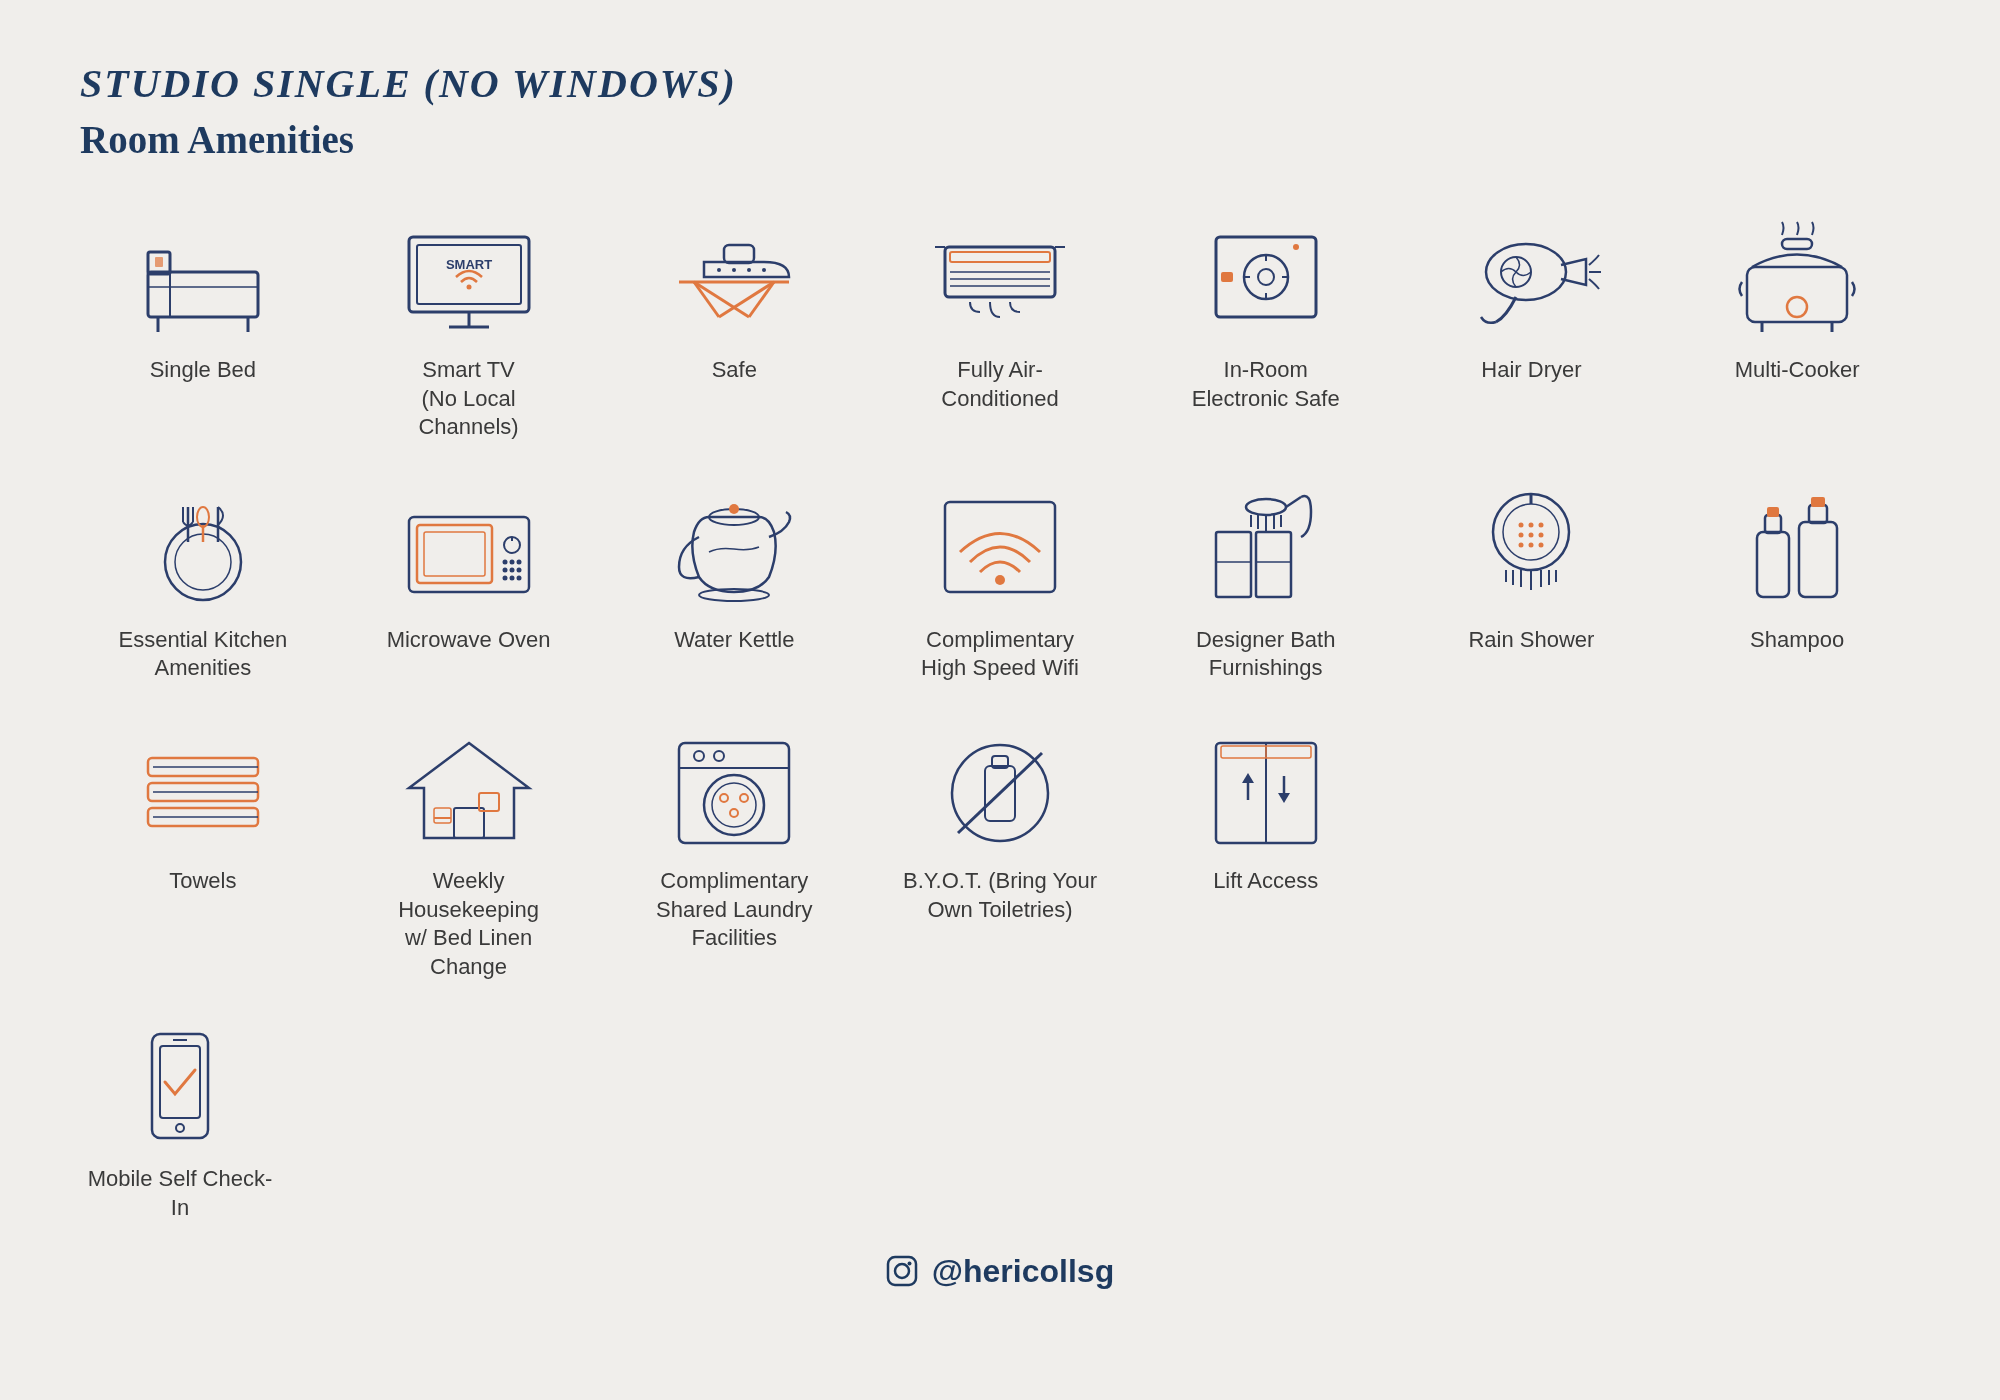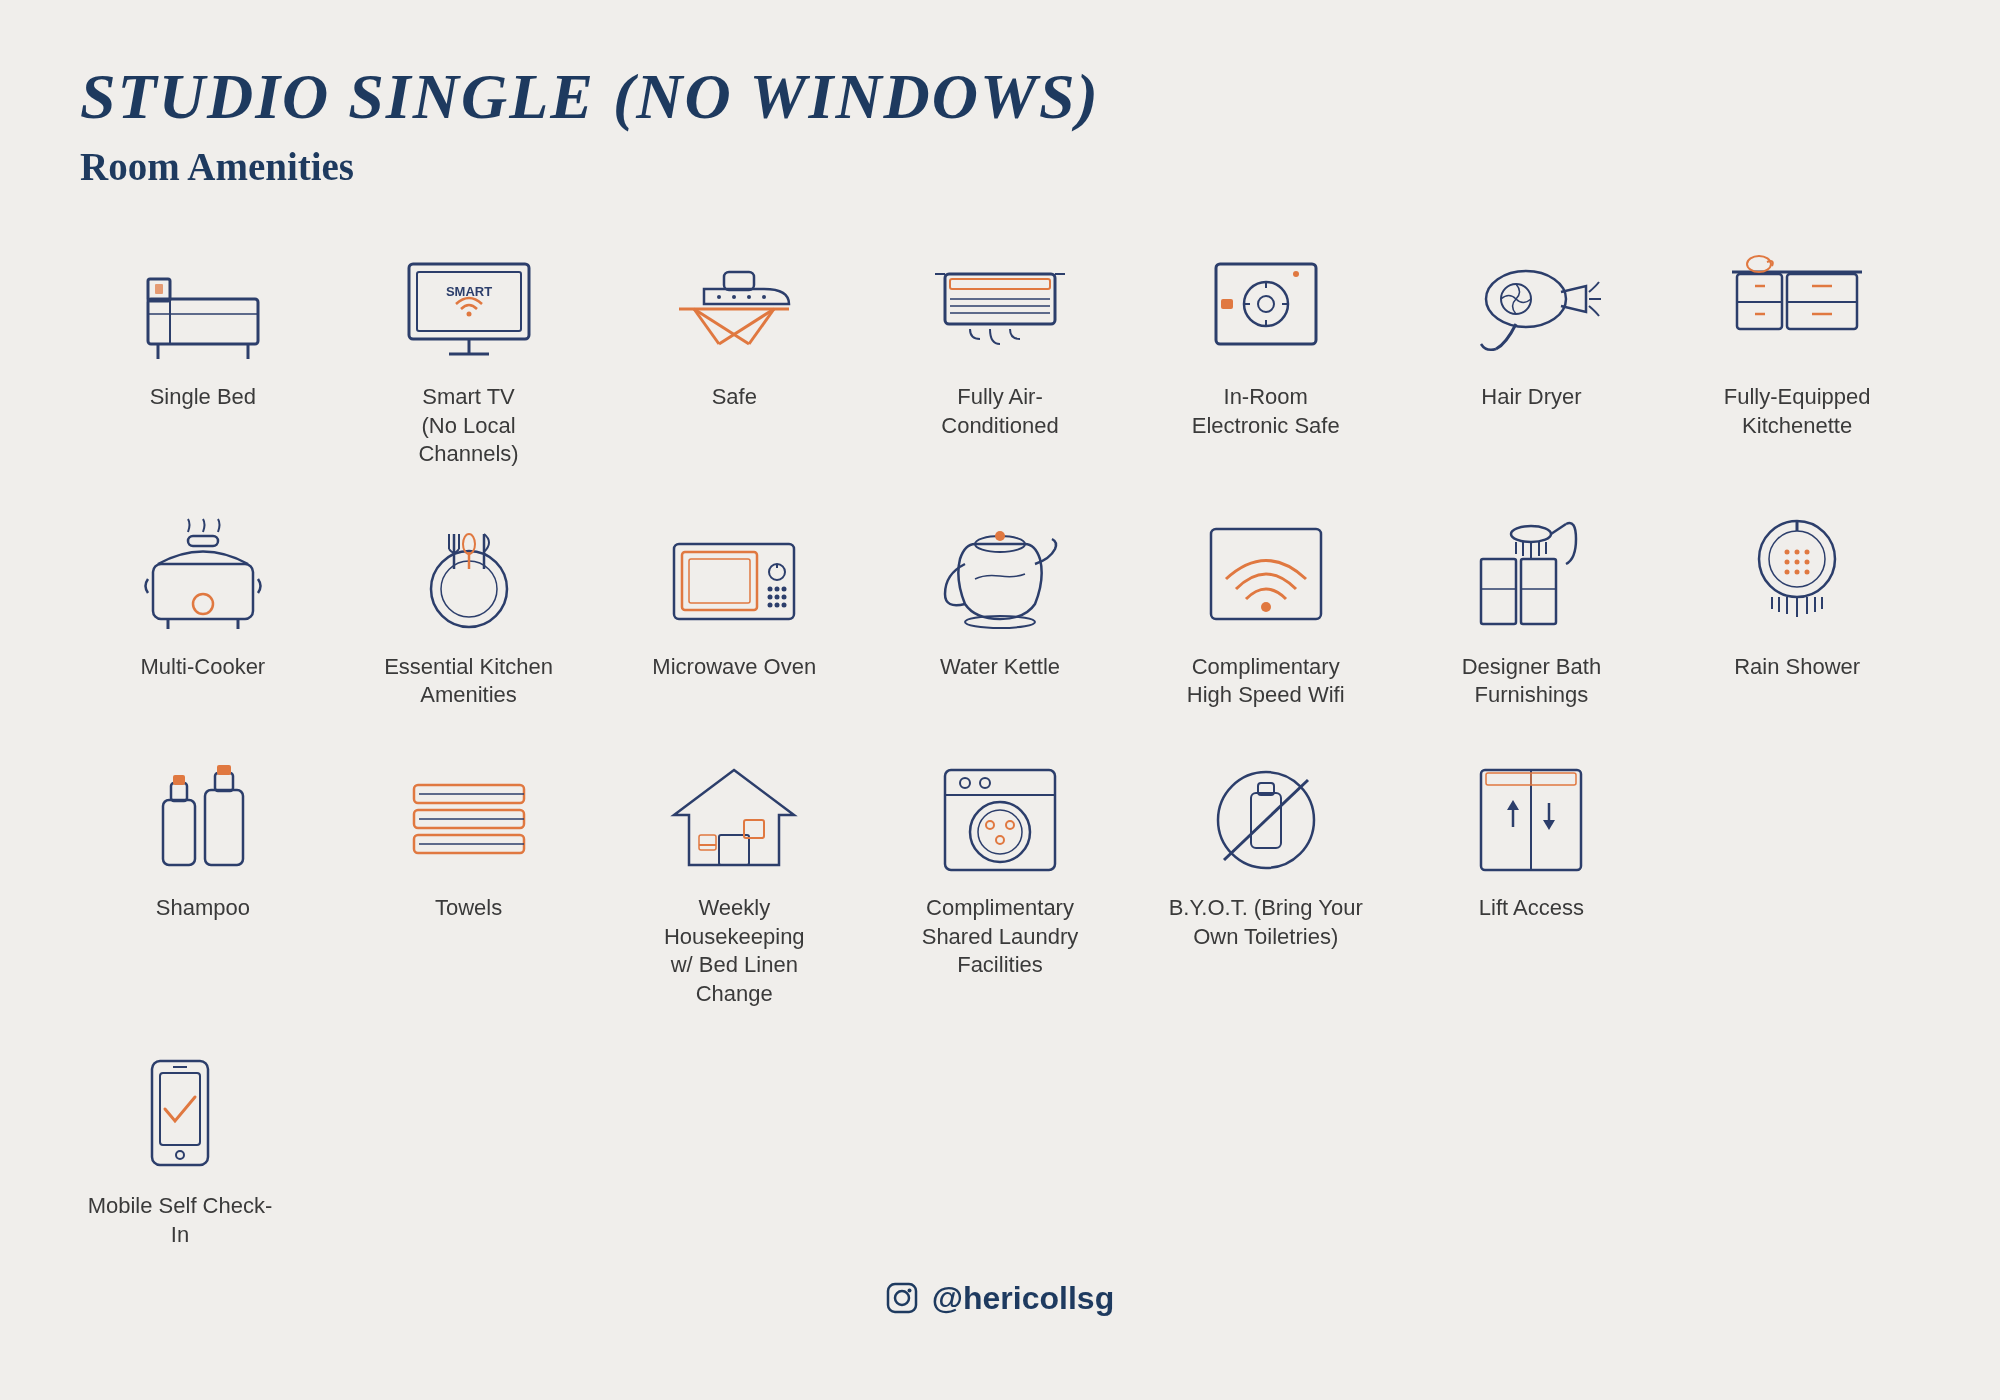--- a/index.html
+++ b/index.html
@@ -4,21 +4,21 @@
   <style>
     * { box-sizing: border-box; margin: 0; padding: 0; }
     body {
       background-color: #f0eeeb;
       font-family: 'Georgia', serif;
       width: 2000px;
       min-height: 1400px;
       padding: 60px 80px;
     }
     .page-title {
-      font-size: 64px;
+      font-size: 40px;
       font-style: italic;
       font-weight: bold;
       color: #1e3a5f;
       letter-spacing: 2px;
       margin-bottom: 10px;
     }
     .page-subtitle {
       font-size: 39px;
       font-weight: bold;
       color: #1e3a5f;
@@ -210,44 +210,20 @@
         <path d="M40 55 Q48 48 55 55" stroke="#2c3e6b" stroke-width="1.5" fill="none"></path>
 
         <path d="M128 48 Q135 42 138 38" stroke="#2c3e6b" stroke-width="2" fill="none"></path>
         <path d="M128 55 Q136 55 140 55" stroke="#2c3e6b" stroke-width="2" fill="none"></path>
         <path d="M128 62 Q135 68 138 72" stroke="#2c3e6b" stroke-width="2" fill="none"></path>
       </svg>
     </div>
     <div class="amenity-label">Hair Dryer</div>
   </div>
 
-  <div class="amenity-item">
-    <div class="amenity-icon">
-      <svg viewBox="0 0 140 120" fill="none" xmlns="http://www.w3.org/2000/svg">
-
-        <rect x="10" y="30" width="45" height="55" rx="3" stroke="#2c3e6b" stroke-width="2.5" fill="none"></rect>
-
-        <rect x="60" y="30" width="70" height="55" rx="3" stroke="#2c3e6b" stroke-width="2.5" fill="none"></rect>
-
-        <line x1="10" y1="58" x2="55" y2="58" stroke="#2c3e6b" stroke-width="2"></line>
-        <line x1="60" y1="58" x2="130" y2="58" stroke="#2c3e6b" stroke-width="2"></line>
-
-        <line x1="28" y1="42" x2="38" y2="42" stroke="#e07840" stroke-width="2.5"></line>
-        <line x1="28" y1="70" x2="38" y2="70" stroke="#e07840" stroke-width="2.5"></line>
-        <line x1="85" y1="42" x2="105" y2="42" stroke="#e07840" stroke-width="2.5"></line>
-        <line x1="85" y1="70" x2="105" y2="70" stroke="#e07840" stroke-width="2.5"></line>
-
-        <line x1="5" y1="28" x2="135" y2="28" stroke="#2c3e6b" stroke-width="3"></line>
-
-        <ellipse cx="32" cy="20" rx="12" ry="8" stroke="#e07840" stroke-width="2" fill="none"></ellipse>
-        <path d="M40 18 Q48 15 45 22" stroke="#e07840" stroke-width="2" fill="none"></path>
-      </svg>
-    </div>
-    <div class="amenity-label">Fully-Equipped<br>Kitchenette</div>
-  </div>
 
   <div class="amenity-item">
     <div class="amenity-icon">
       <svg viewBox="0 0 140 120" fill="none" xmlns="http://www.w3.org/2000/svg">
 
         <rect x="20" y="50" width="100" height="55" rx="8" stroke="#2c3e6b" stroke-width="2.5" fill="none"></rect>
 
         <path d="M25 50 Q70 25 115 50" stroke="#2c3e6b" stroke-width="2.5" fill="none"></path>
 
         <rect x="55" y="22" width="30" height="10" rx="5" stroke="#2c3e6b" stroke-width="2.5" fill="none"></rect>

